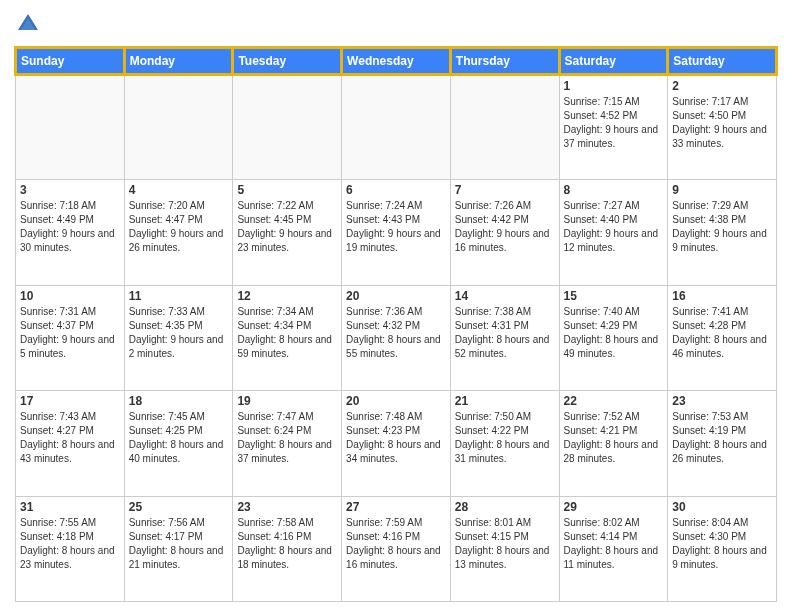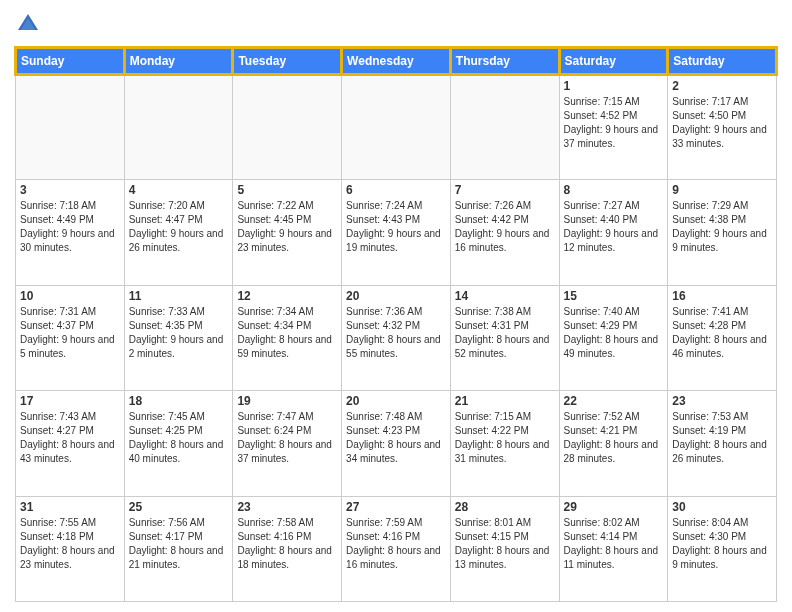--- a/index.html
+++ b/index.html
@@ -259,21 +259,21 @@
 Daylight: 8 hours and 37 minutes.</div>
           </td>
           <td>
             <span class="day-number">20</span>
             <div class="day-info">Sunrise: 7:48 AM
 Sunset: 4:23 PM
 Daylight: 8 hours and 34 minutes.</div>
           </td>
           <td>
             <span class="day-number">21</span>
-            <div class="day-info">Sunrise: 7:15 AM
+            <div class="day-info">Sunrise: 7:50 AM
 Sunset: 4:22 PM
 Daylight: 8 hours and 31 minutes.</div>
           </td>
           <td>
             <span class="day-number">22</span>
             <div class="day-info">Sunrise: 7:52 AM
 Sunset: 4:21 PM
 Daylight: 8 hours and 28 minutes.</div>
           </td>
           <td>

